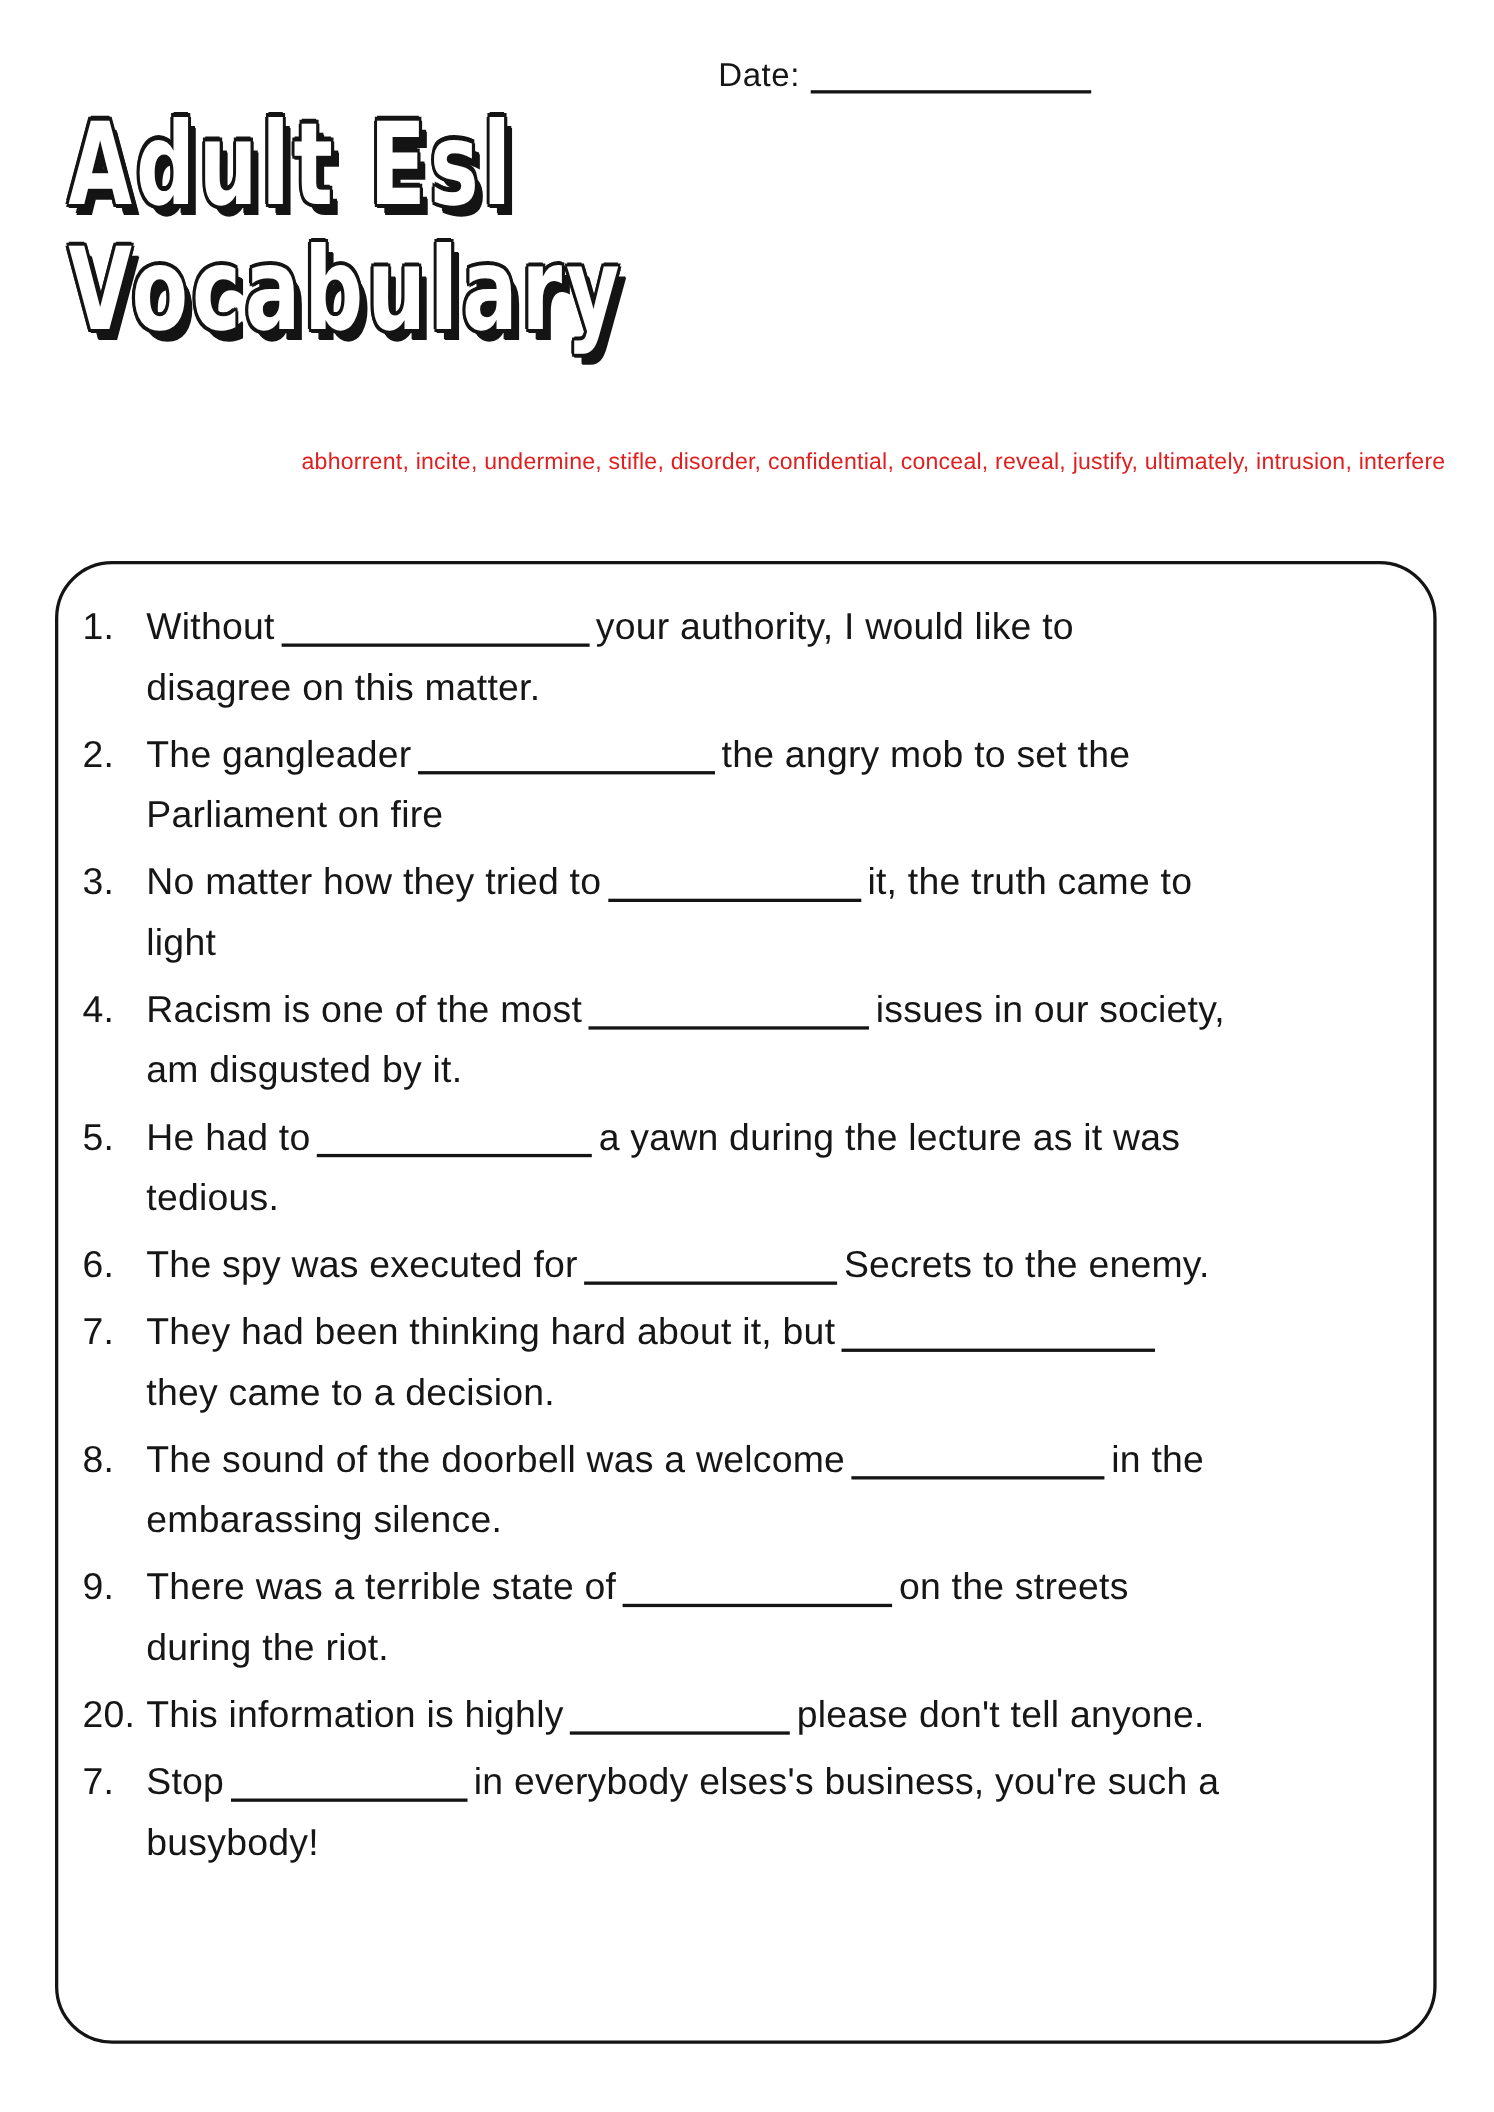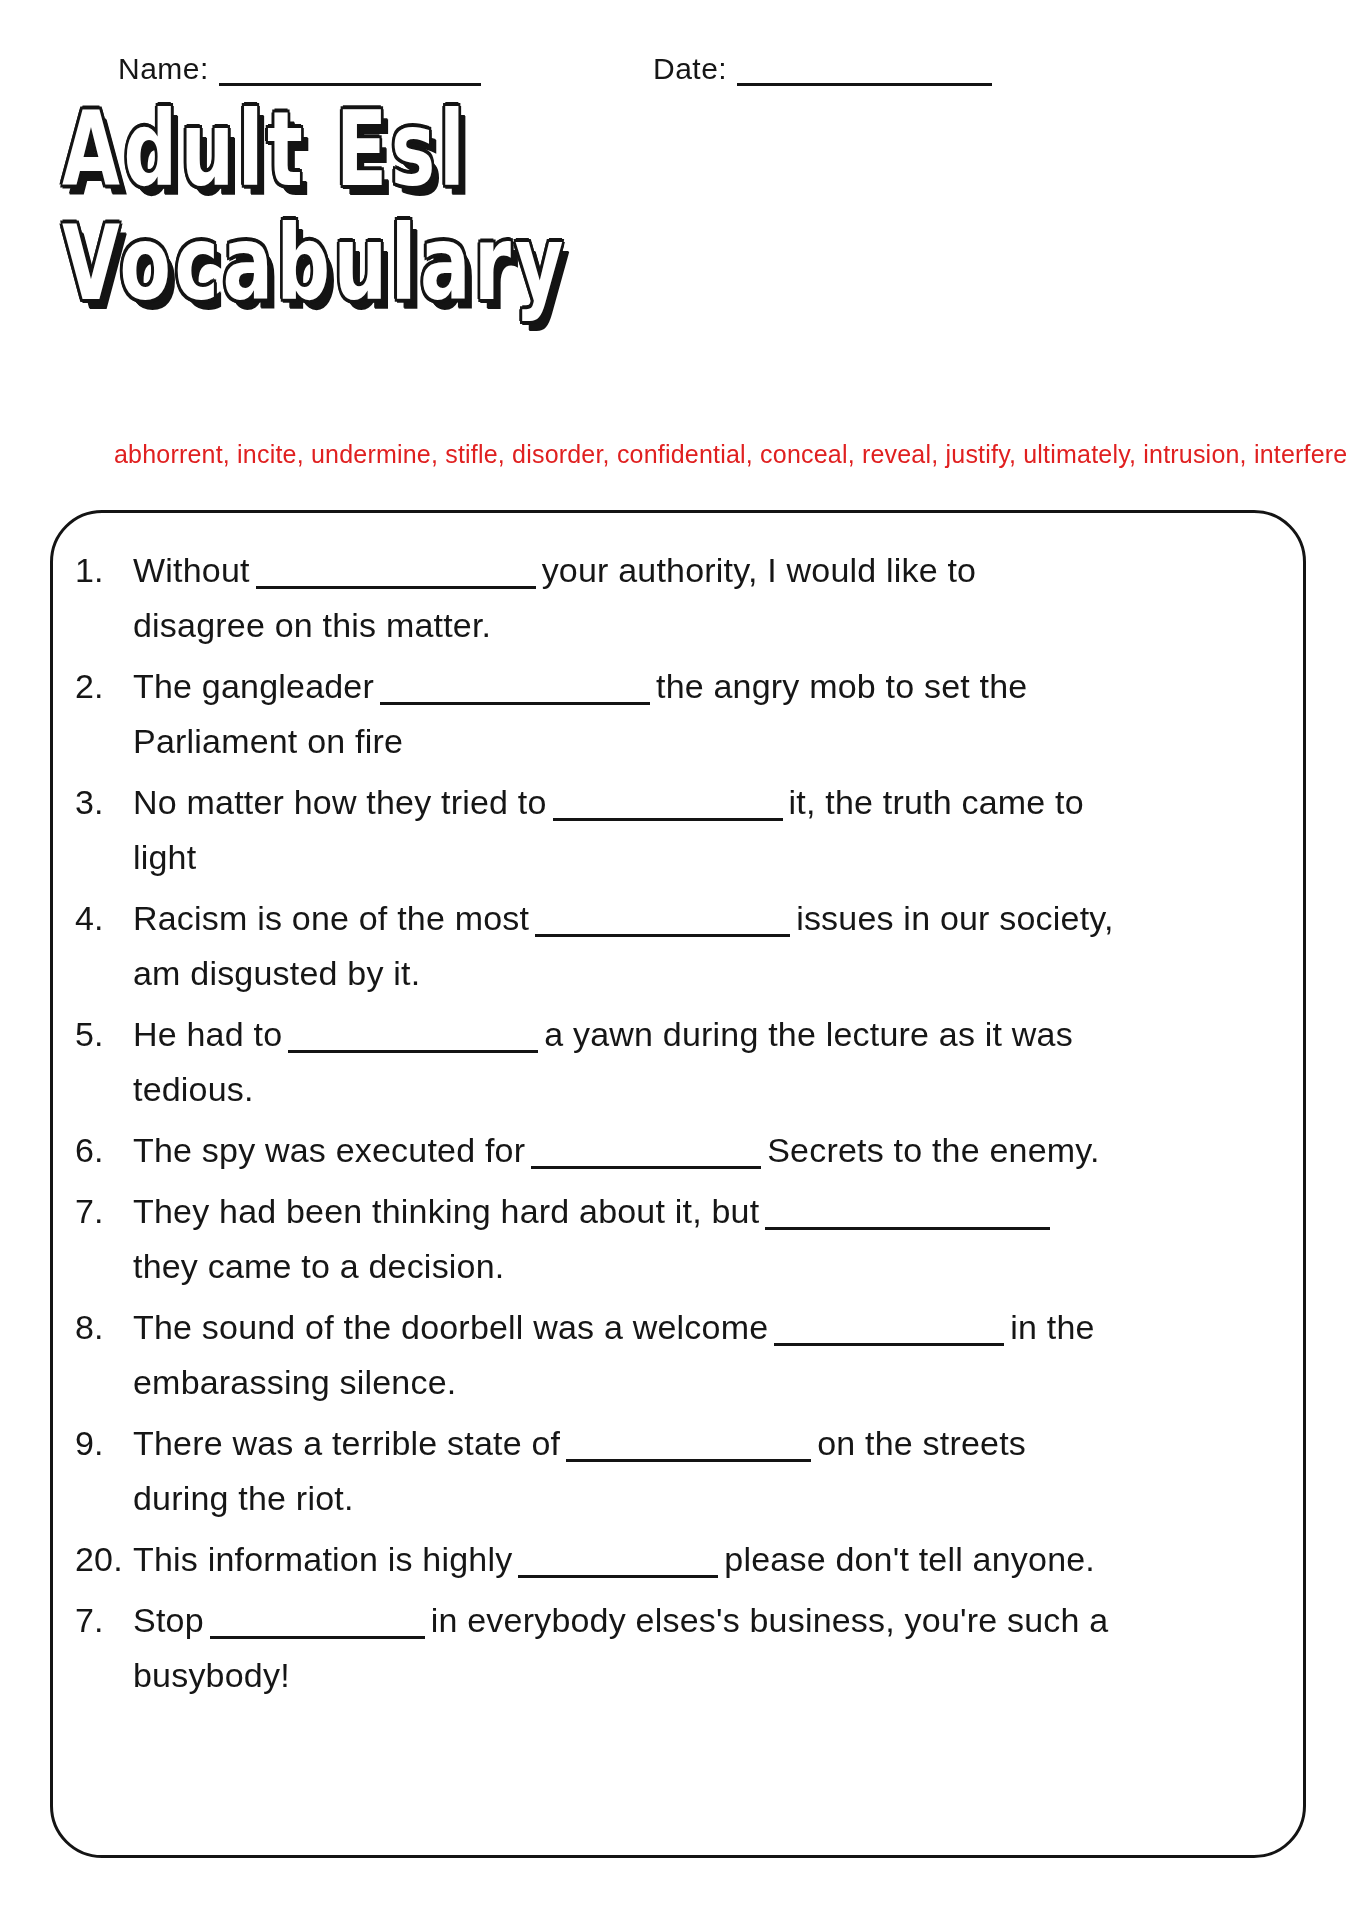--- a/index.html
+++ b/index.html
@@ -50,25 +50,26 @@
       -4px 0 0 #141414, 4px 0 0 #141414,
       0 -4px 0 #141414, 0 4px 0 #141414,
       9px 9px 0 #141414, 10px 10px 0 #141414;
   }
   .title-line { display: block; white-space: nowrap; }
 
   
   .word-bank {
     position: absolute;
     left: 114px;
-    top: 440px;
+    top: 408px;
     width: 1200px;
-    font-size: 25px;
+    font-size: 21px;
     letter-spacing: 0.2px;
     white-space: nowrap;
+    text-align: right;
   }
 
   
   .questions-box {
     position: absolute;
     left: 50px;
     top: 510px;
     width: 1256px;
     height: 1348px;
     border: 3px solid #141414;
@@ -94,23 +95,20 @@
     vertical-align: -7px;
     margin: 0 6px;
   }
 </style>
 </head>
 <body>
 
 <div class="page">
 
   <div class="topfields">
-    <div class="field name-field">
-      <span class="field-label">Name:</span><span class="write-line name-line"></span>
-    </div>
     <div class="field date-field">
       <span class="field-label">Date:</span><span class="write-line date-line"></span>
     </div>
   </div>
 
   <h1 class="title">
     <span class="title-line">Adult Esl</span>
     <span class="title-line">Vocabulary</span>
   </h1>
 

